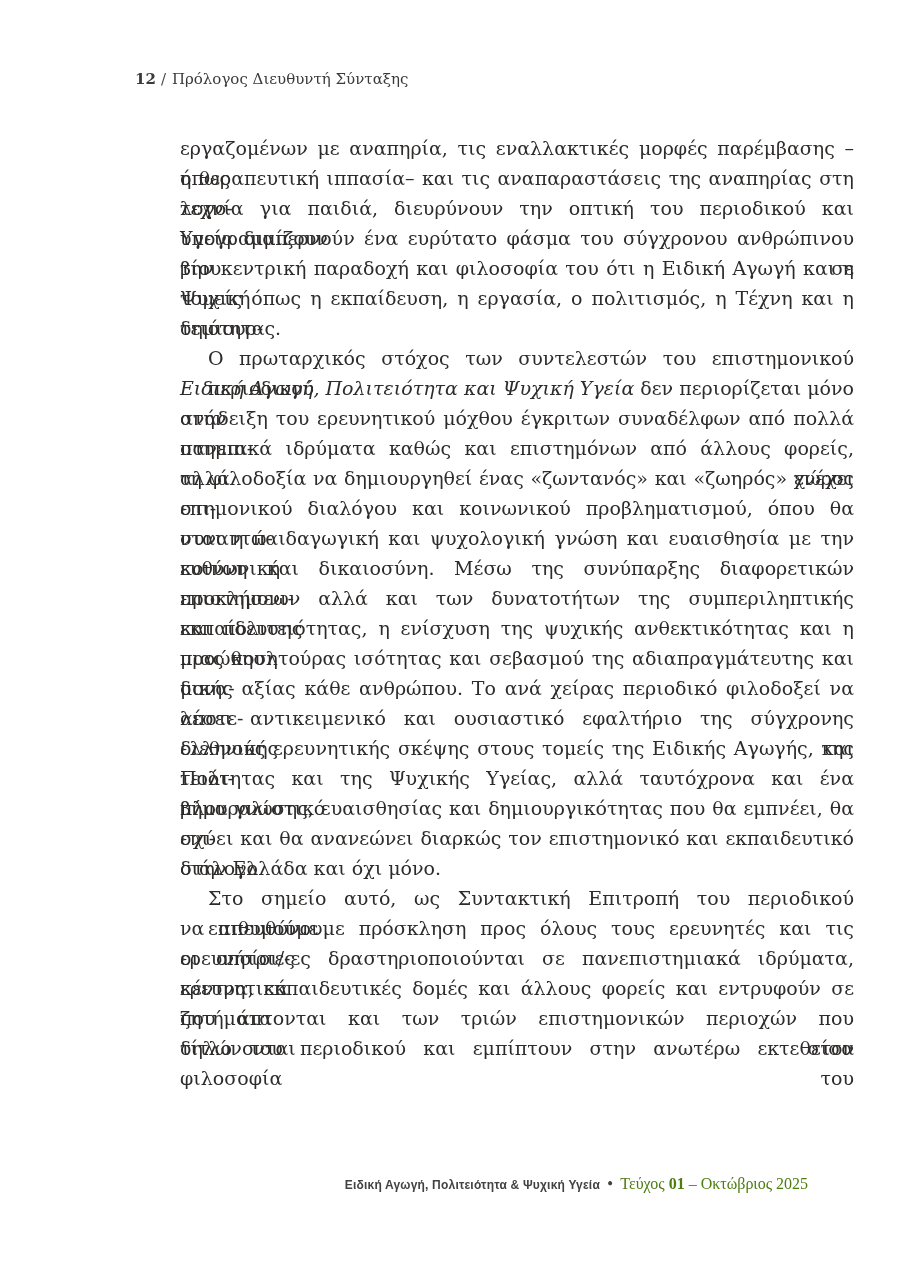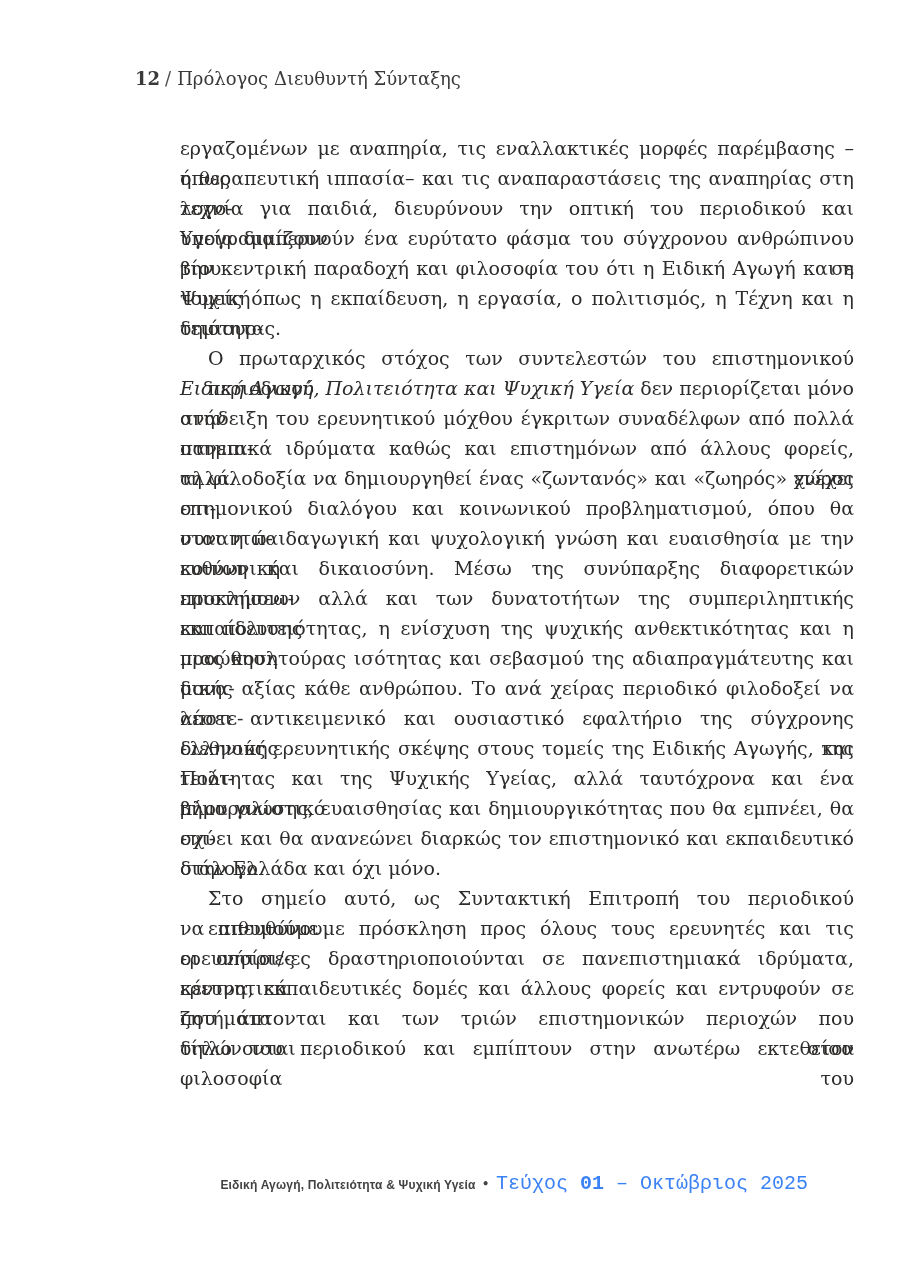--- a/index.html
+++ b/index.html
@@ -13,21 +13,21 @@
     height: 1271px;
     background: #ffffff;
     overflow: hidden;
     font-family: "DejaVu Serif", "Liberation Serif", serif;
     color: #2e2c2b;
   }
   .page-header {
     position: absolute;
     left: 135px;
     top: 68px;
-    font-size: 18px;
+    font-size: 15px;
     line-height: 22px;
     color: #3a3a3a;
     white-space: nowrap;
   }
   .page-header .pagenum { font-weight: bold; }
   .page-header .sep { margin: 0 6px 0 5px; color: #4a4a4a; }
 
   .body-text {
     position: absolute;
     left: 135px;
@@ -68,23 +68,23 @@
     font-size: 12px;
     letter-spacing: 0.2px;
     color: #424242;
   }
   .page-footer .bullet {
     margin: 0 6px;
     font-size: 14px;
     color: #424242;
   }
   .page-footer .issue {
-    font-family: Liberation Mono, monospace;
-    font-size: 20px;
-    color: #3b82f6;
+    font-family: Liberation Serif, serif;
+    font-size: 16px;
+    color: #4d7c0f;
   }
   .page-footer .issue .num { font-weight: bold; }
 </style>
 </head>
 <body>
 
 <div class="page">
 
   <header class="page-header">
     <span class="pagenum">12</span><span class="sep">/</span><span class="htitle">Πρόλογος Διευθυντή Σύνταξης</span>

